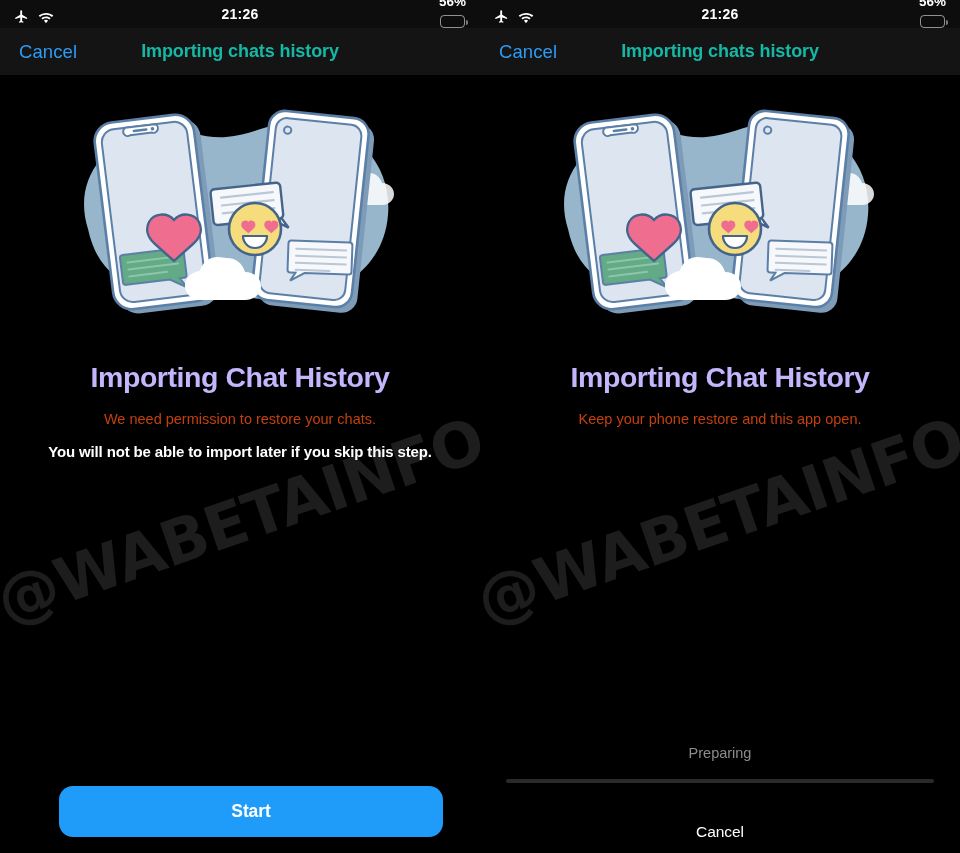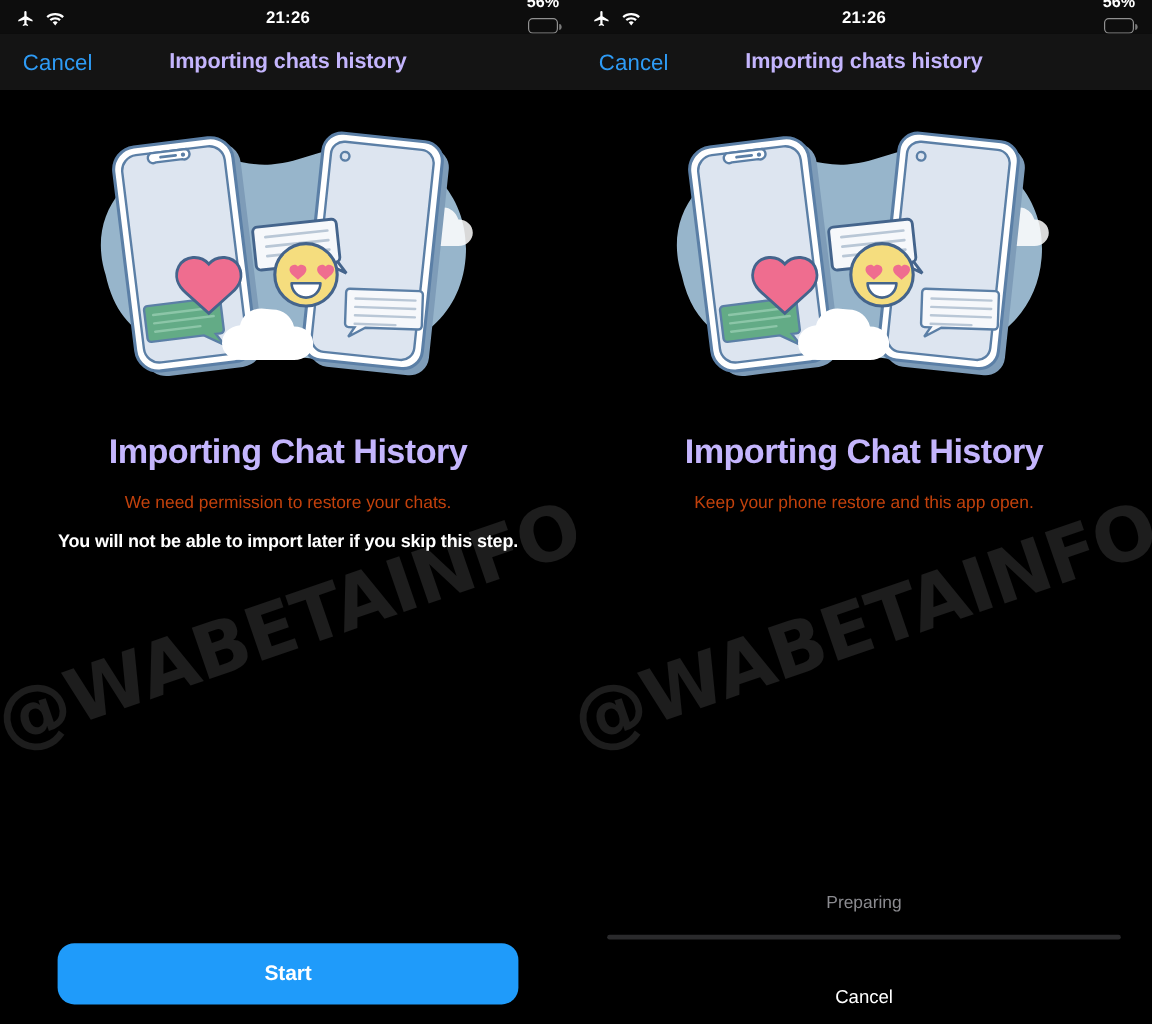--- a/index.html
+++ b/index.html
@@ -57,21 +57,21 @@
     display:flex; align-items:center;
   }
   .nav-cancel{
     position:absolute; left:19px;
     color:#2e9bf5; font-size:18.5px; letter-spacing:.1px;
     background:none; border:none; cursor:pointer;
     font-family:inherit;
   }
   .nav-title{
     width:100%; text-align:center;
-    color:#c4b5fd; font-size:18px; font-weight:700; letter-spacing:-.1px;
+    color:#14b8a6; font-size:18px; font-weight:700; letter-spacing:-.1px;
   }
 
   
   .content{
     position:relative; height:calc(853px - 75px);
     width:100%;
   }
 
   
   .illus{
@@ -108,21 +108,21 @@
   
   .footer{
     position:absolute; left:0; right:0; bottom:0;
     padding:0 48px 30px 48px;
   }
   .start-btn{
     display:block; width:100%; height:51px;
     background:#1f9bfa; color:#fff;
     border:none; border-radius:14px;
     font-family:inherit; font-size:17.5px; font-weight:700;
-    letter-spacing:-.1px; cursor:pointer;
+    letter-spacing:-.1px; cursor:pointer;margin-left:11px;
   }
 
   
   .progress-wrap{
     position:absolute; left:0; right:0; bottom:0;
     padding:0 26px 26px 26px;
   }
   .progress-label{
     text-align:center; color:#8b8b90;
     font-size:14.5px; font-weight:400; margin-bottom:18px;

